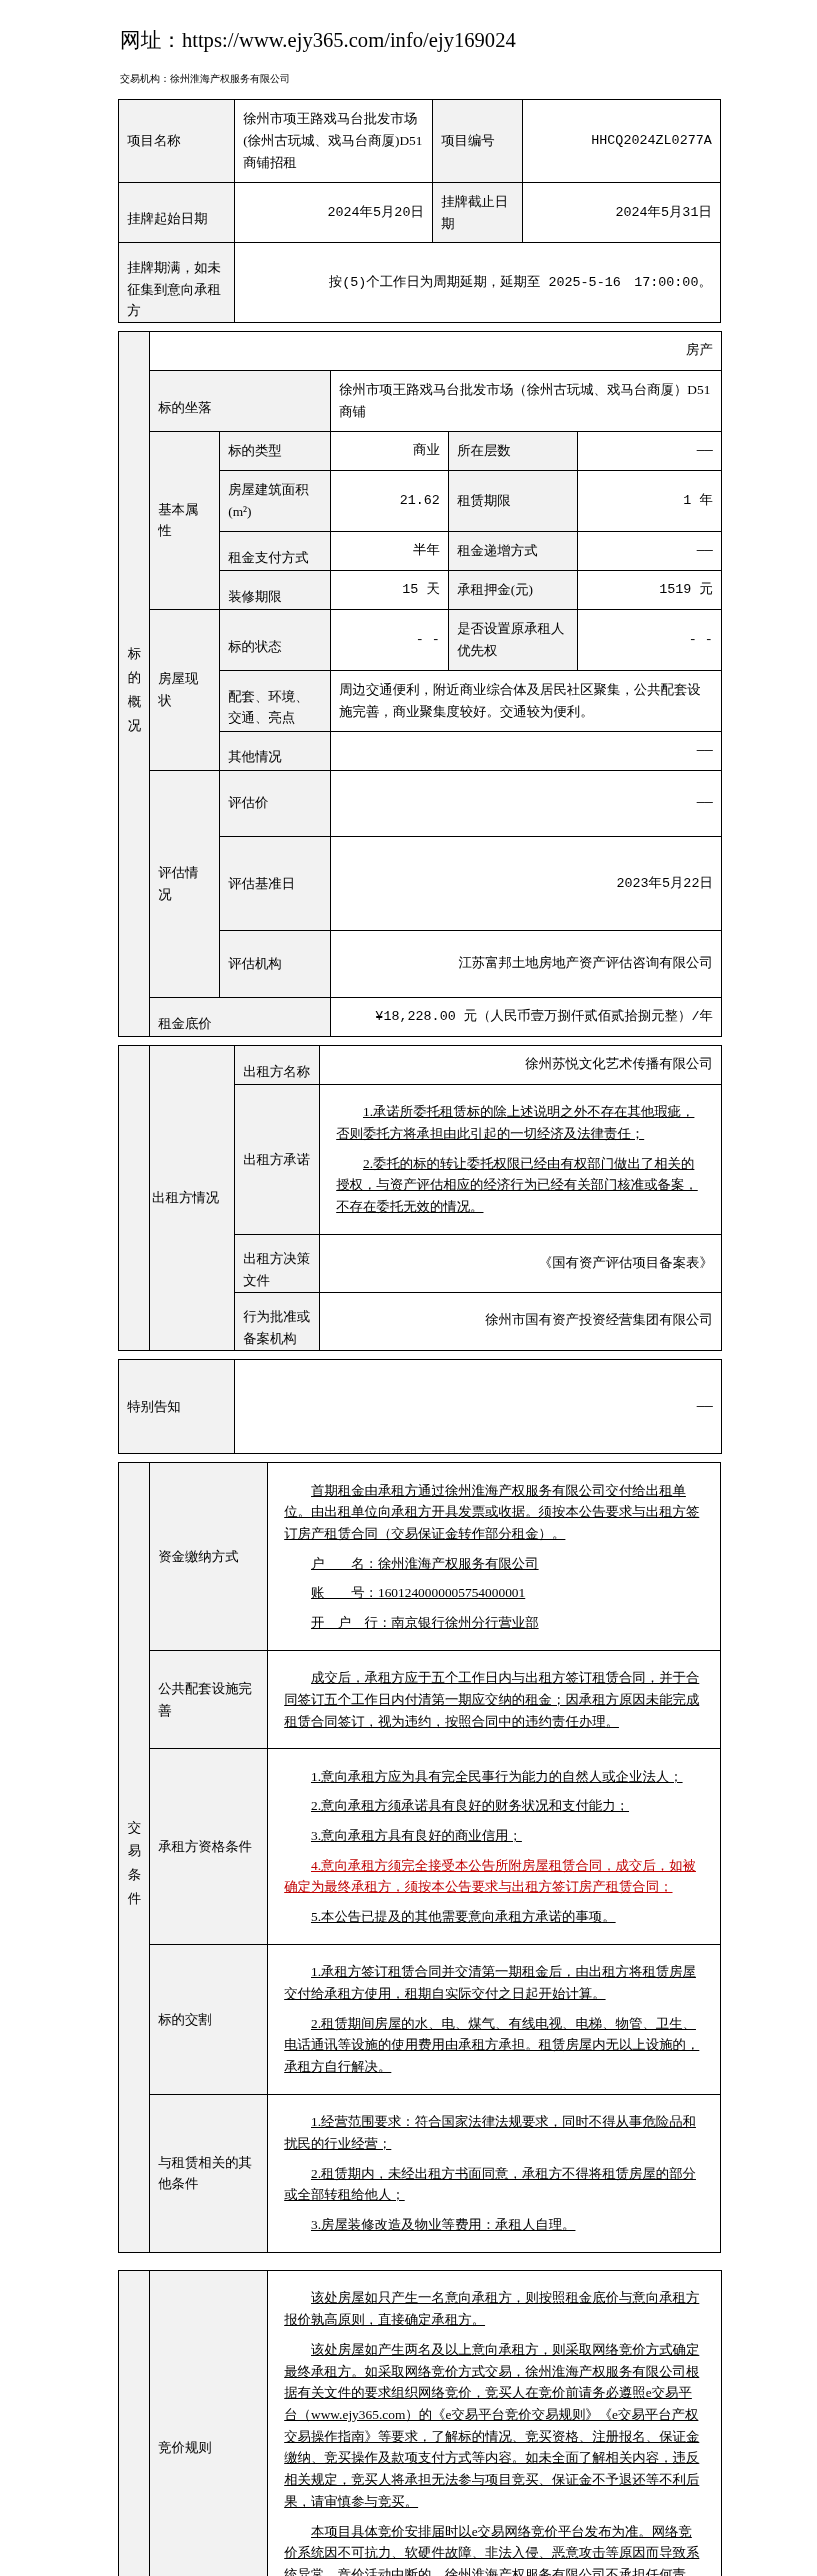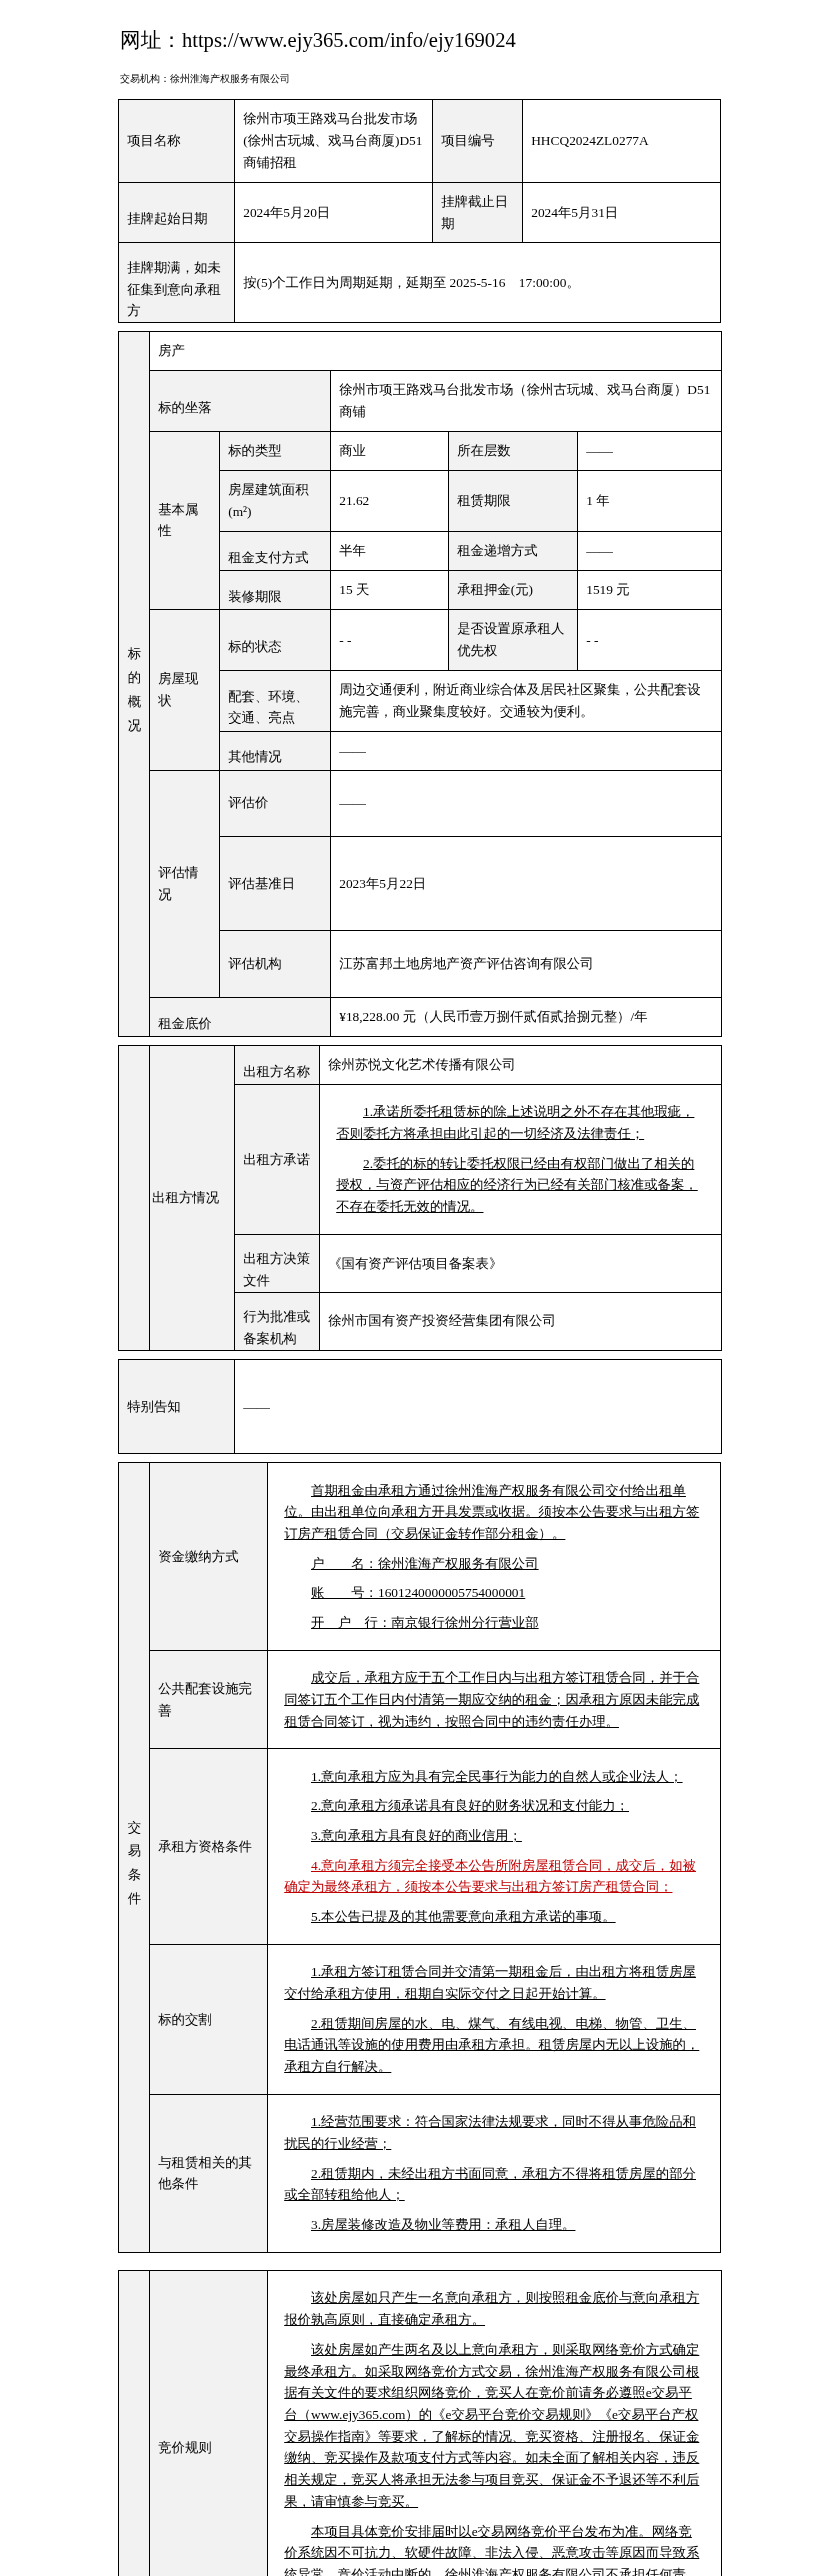--- a/index.html
+++ b/index.html
@@ -5,21 +5,21 @@
   html,body{margin:0;padding:0;background:#ffffff;}
   body{width:818px;font-family:"Liberation Serif","DejaVu Serif",serif;color:#000;}
   .doc{width:603px;margin:0 0 0 118px;padding-top:12.4px;}
   .title{font-size:23px;line-height:39px;text-align:center;font-weight:400;max-width:515px;margin:0 auto 9.3px auto;}
   .url-line{font-size:20.6px;line-height:28px;margin:13.4px 0 0 2.1px;}
   .agency-line{font-size:10px;line-height:20.6px;margin:15.5px 0 9.3px 2.1px;}
   table{border-collapse:collapse;width:603px;table-layout:fixed;border:1.5px solid #000;}
   td{border:1px solid #000;border-top-width:1.5px;border-bottom-width:1.5px;font-size:13.4px;line-height:1.62;vertical-align:middle;padding:8.2px 8.2px;word-break:break-all;}
   .lab{background:#f2f2f2;}
   .val{background:#ffffff;}
-  .c{text-align:left;}
+  .c{text-align:right;font-family:Liberation Mono, monospace;}
   .tight{padding-left:2.1px;padding-right:2.1px;}
   .pad-lg{padding-top:13.4px;padding-bottom:0;}
   .h-md{height:49px;}
   .h-lg{height:77px;}
   p{margin:8px;text-decoration:underline;}
   .para{text-indent:2em;}
   .red{color:#c00000;}
   .vcell{padding:5.2px 0;}
   .vtext{writing-mode:vertical-rl;text-orientation:upright;letter-spacing:1.8em;margin:0 auto;display:block;}
   .gap{height:8.2px;}

